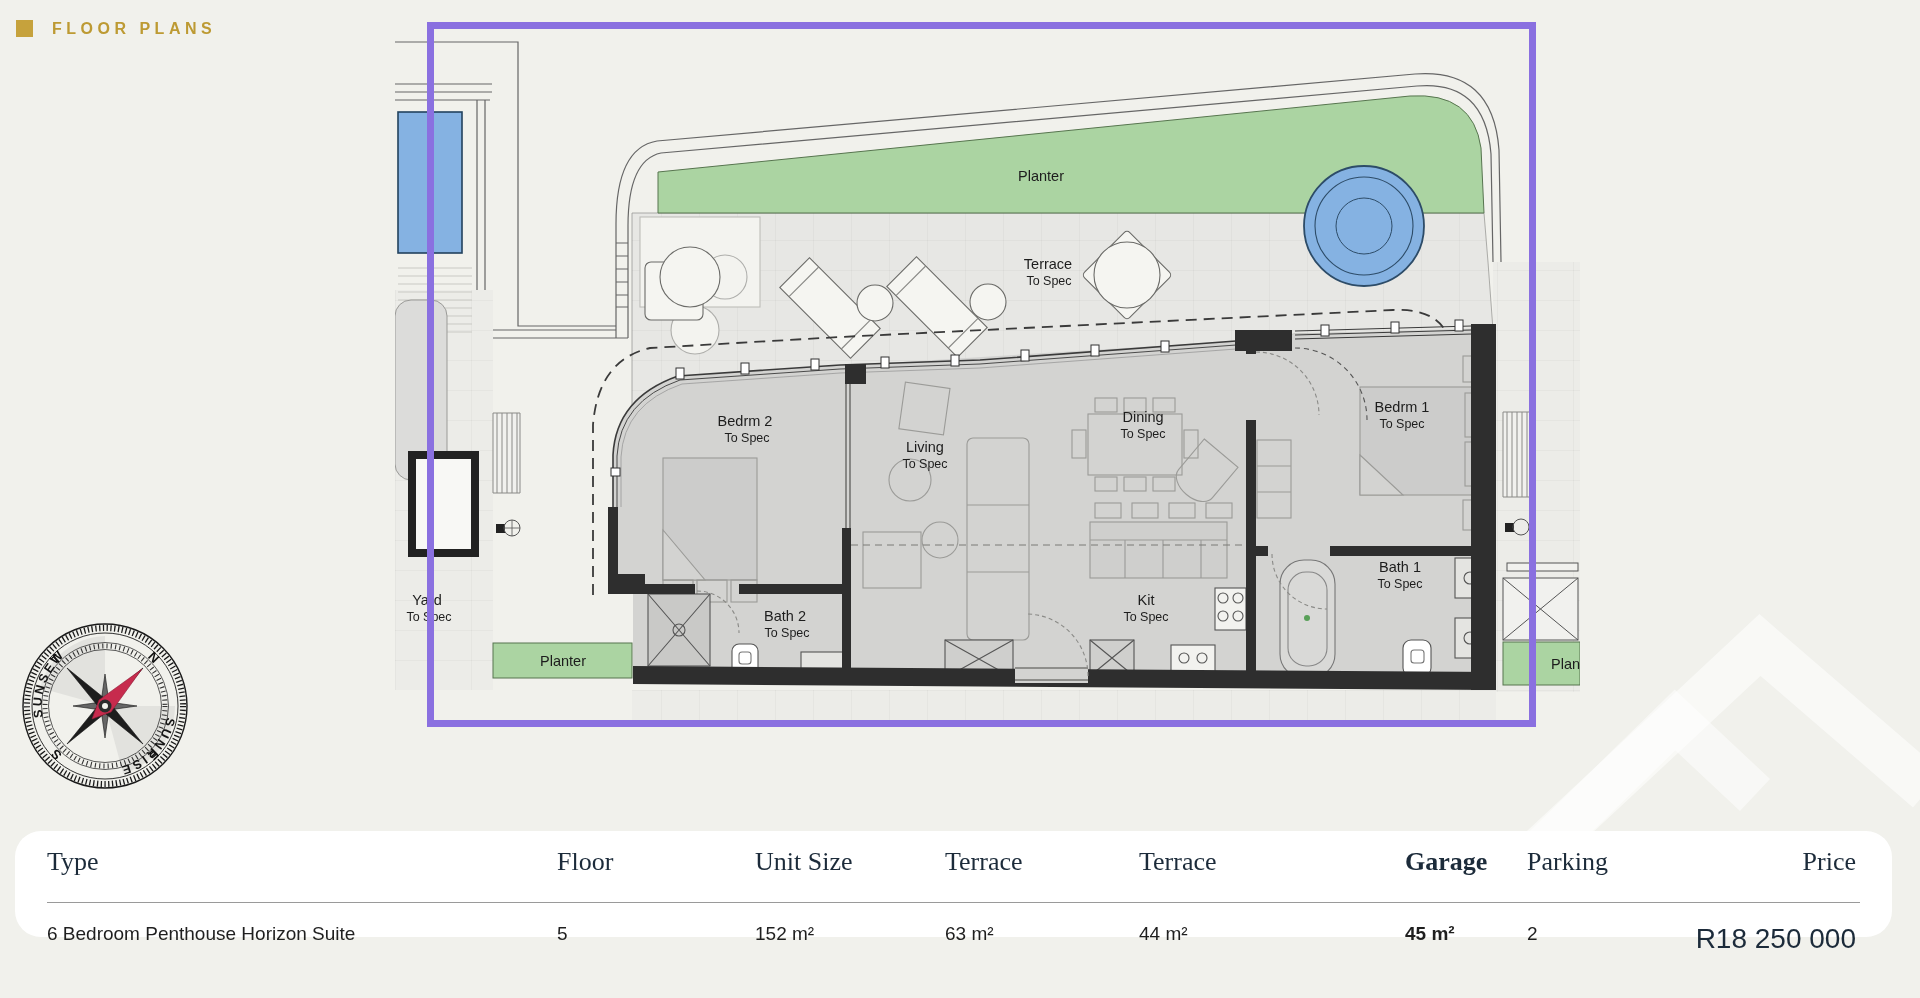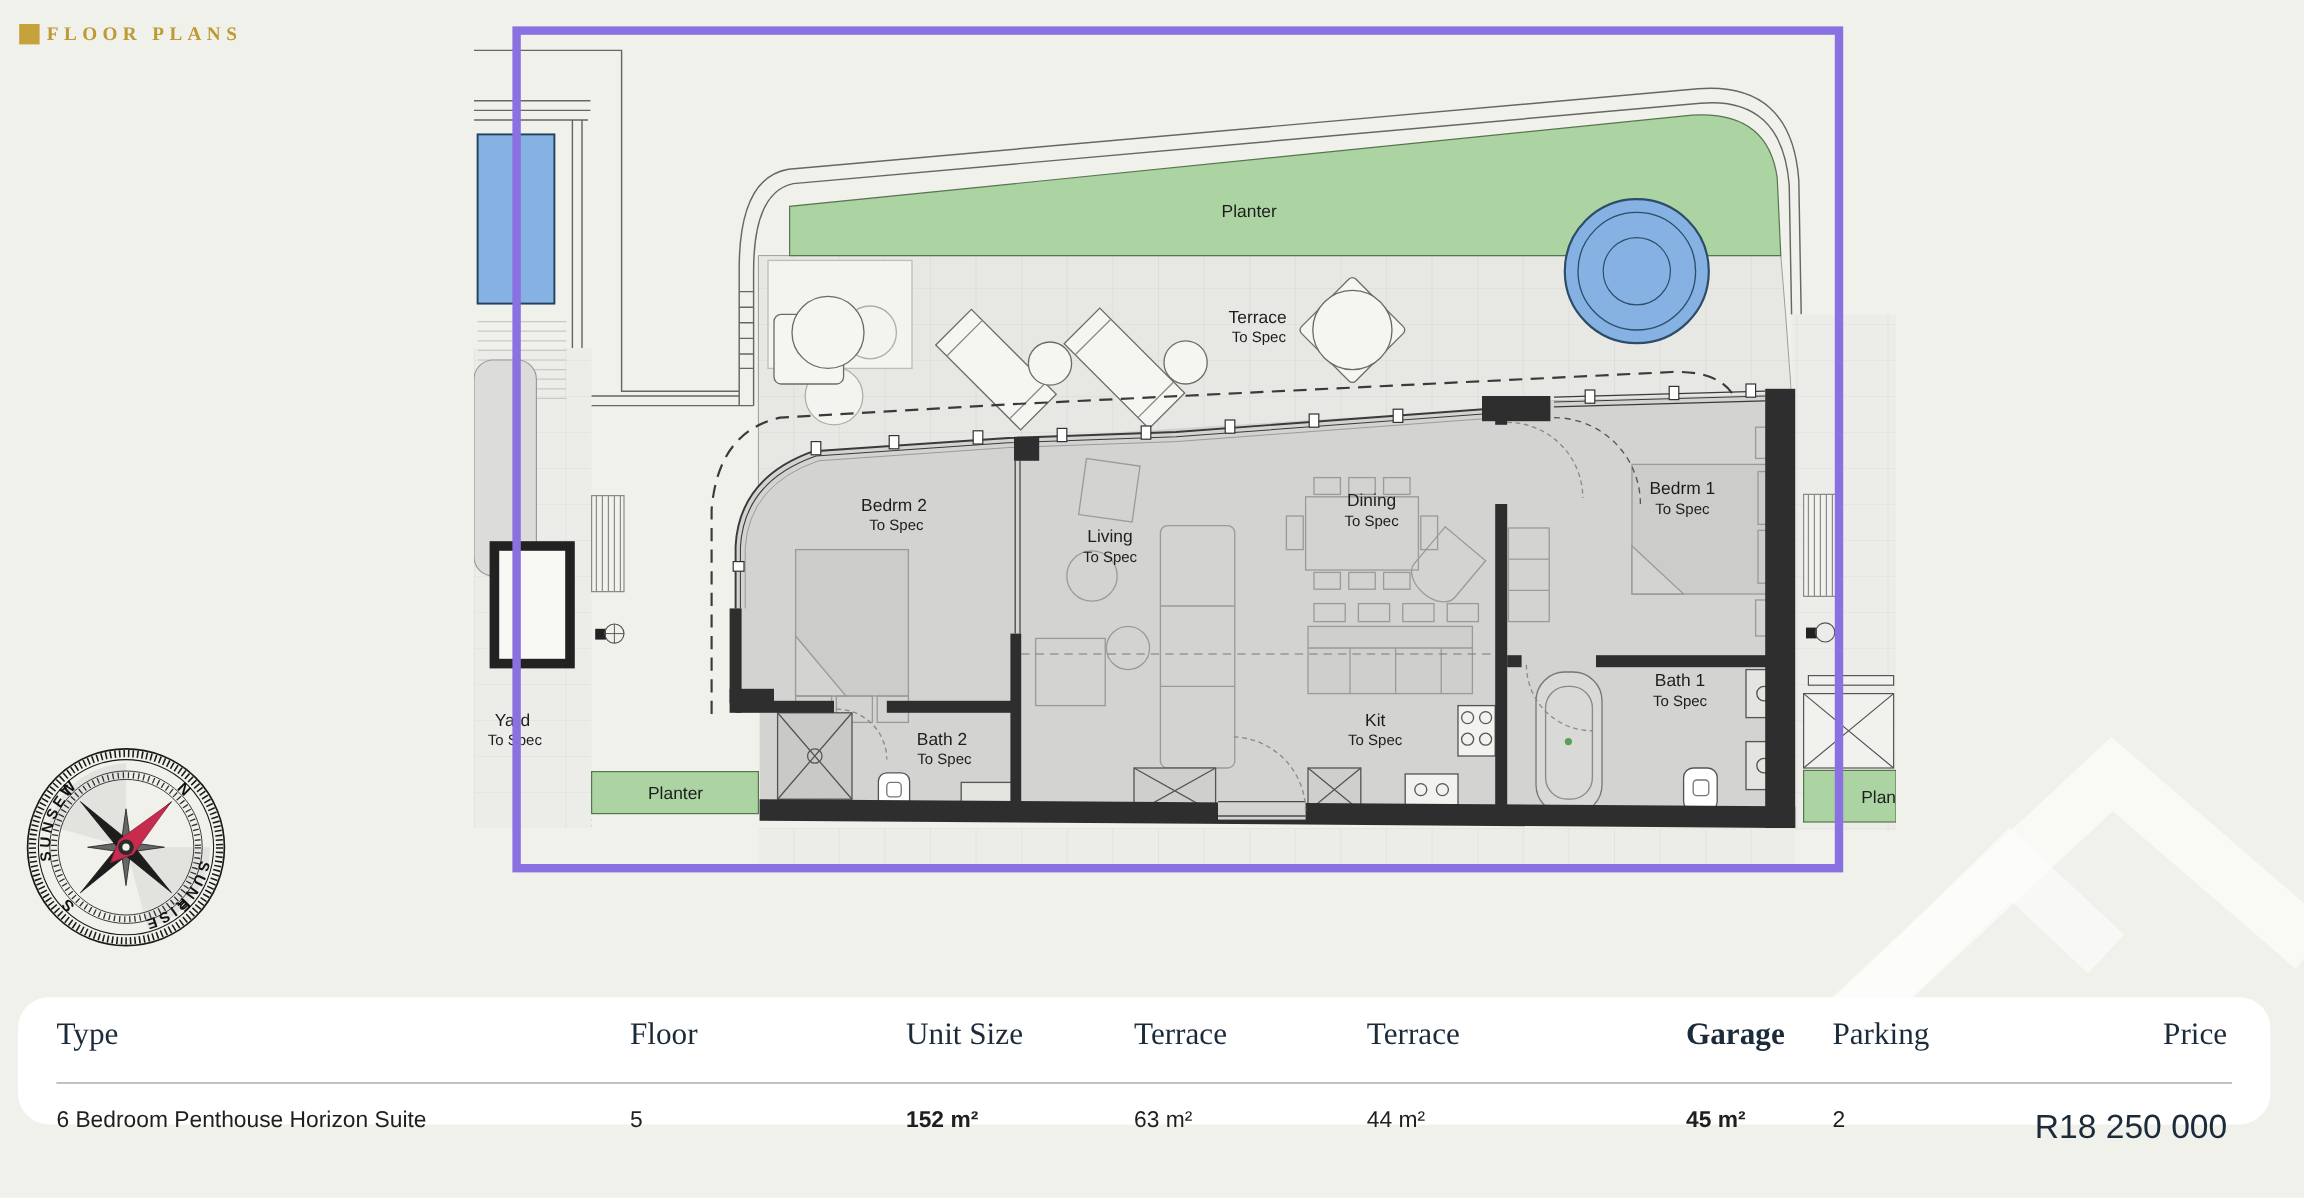--- a/index.html
+++ b/index.html
@@ -1,21 +1,21 @@
 <!DOCTYPE html>
 <html><head>
 <meta charset="utf-8">
 <style>
   html,body{margin:0;padding:0;}
   .page{
     position:relative;width:1920px;height:998px;overflow:hidden;
     background:#f1f1ec;font-family:"Liberation Sans",sans-serif;
   }
   
-  .eyebrow{position:absolute;left:16px;top:20px;display:flex;align-items:flex-start;gap:6px;font-family:Liberation Serif, serif;}
+  .eyebrow{position:absolute;left:16px;top:20px;display:flex;align-items:flex-start;gap:19px;}
   .eyebrow-square{width:17px;height:17px;background:#c6a23c;}
   .eyebrow-label{font-size:16px;font-weight:bold;letter-spacing:4.5px;color:#bd9a33;}
   .page-title{
     position:absolute;left:11px;top:40px;
     font-family:"Liberation Serif",serif;font-weight:600;
     font-size:92px;color:#14273c;letter-spacing:-1px;
   }
   
   .plan-svg{position:absolute;left:395px;top:0;}
   .plan-svg text{font-family:"Liberation Sans",sans-serif;fill:#1d1d1d;}
@@ -30,24 +30,24 @@
   .watermark-svg{position:absolute;left:1450px;top:600px;}
   
   .spec-card{
     position:absolute;left:15px;top:831px;width:1877px;height:106px;
     background:#ffffff;border-radius:26px;
   }
   .spec-card .cell{position:absolute;white-space:nowrap;}
   .hdr{top:16px;font-family:"Liberation Serif",serif;font-size:26px;color:#1c2b3a;}
   .val{top:92px;font-size:19px;color:#1f1f1f;}
   .divider{position:absolute;left:32px;right:32px;top:71px;height:1px;background:#9a9a9a;}
-  .c-type{left:32px;} .c-floor{left:510px;} .c-unit{left:740px;} .c-interior{left:930px;}
+  .c-type{left:32px;} .c-floor{left:542px;} .c-unit{left:740px;} .c-interior{left:930px;}
   .c-terr{left:1124px;} .c-garage{left:1390px;font-weight:bold;} .c-park{left:1512px;}
   .c-price{right:36px;text-align:center;}
-  .v-unit{font-weight:bold;}
+  .v-unit{font-weight:normal;}
   .v-price{font-size:28px;color:#1c2b3a;}
 </style>
 </head>
 <body>
 
 <div class="page">
 
   <div class="eyebrow">
     <span class="eyebrow-square"></span>
     <span class="eyebrow-label">FLOOR PLANS</span>

